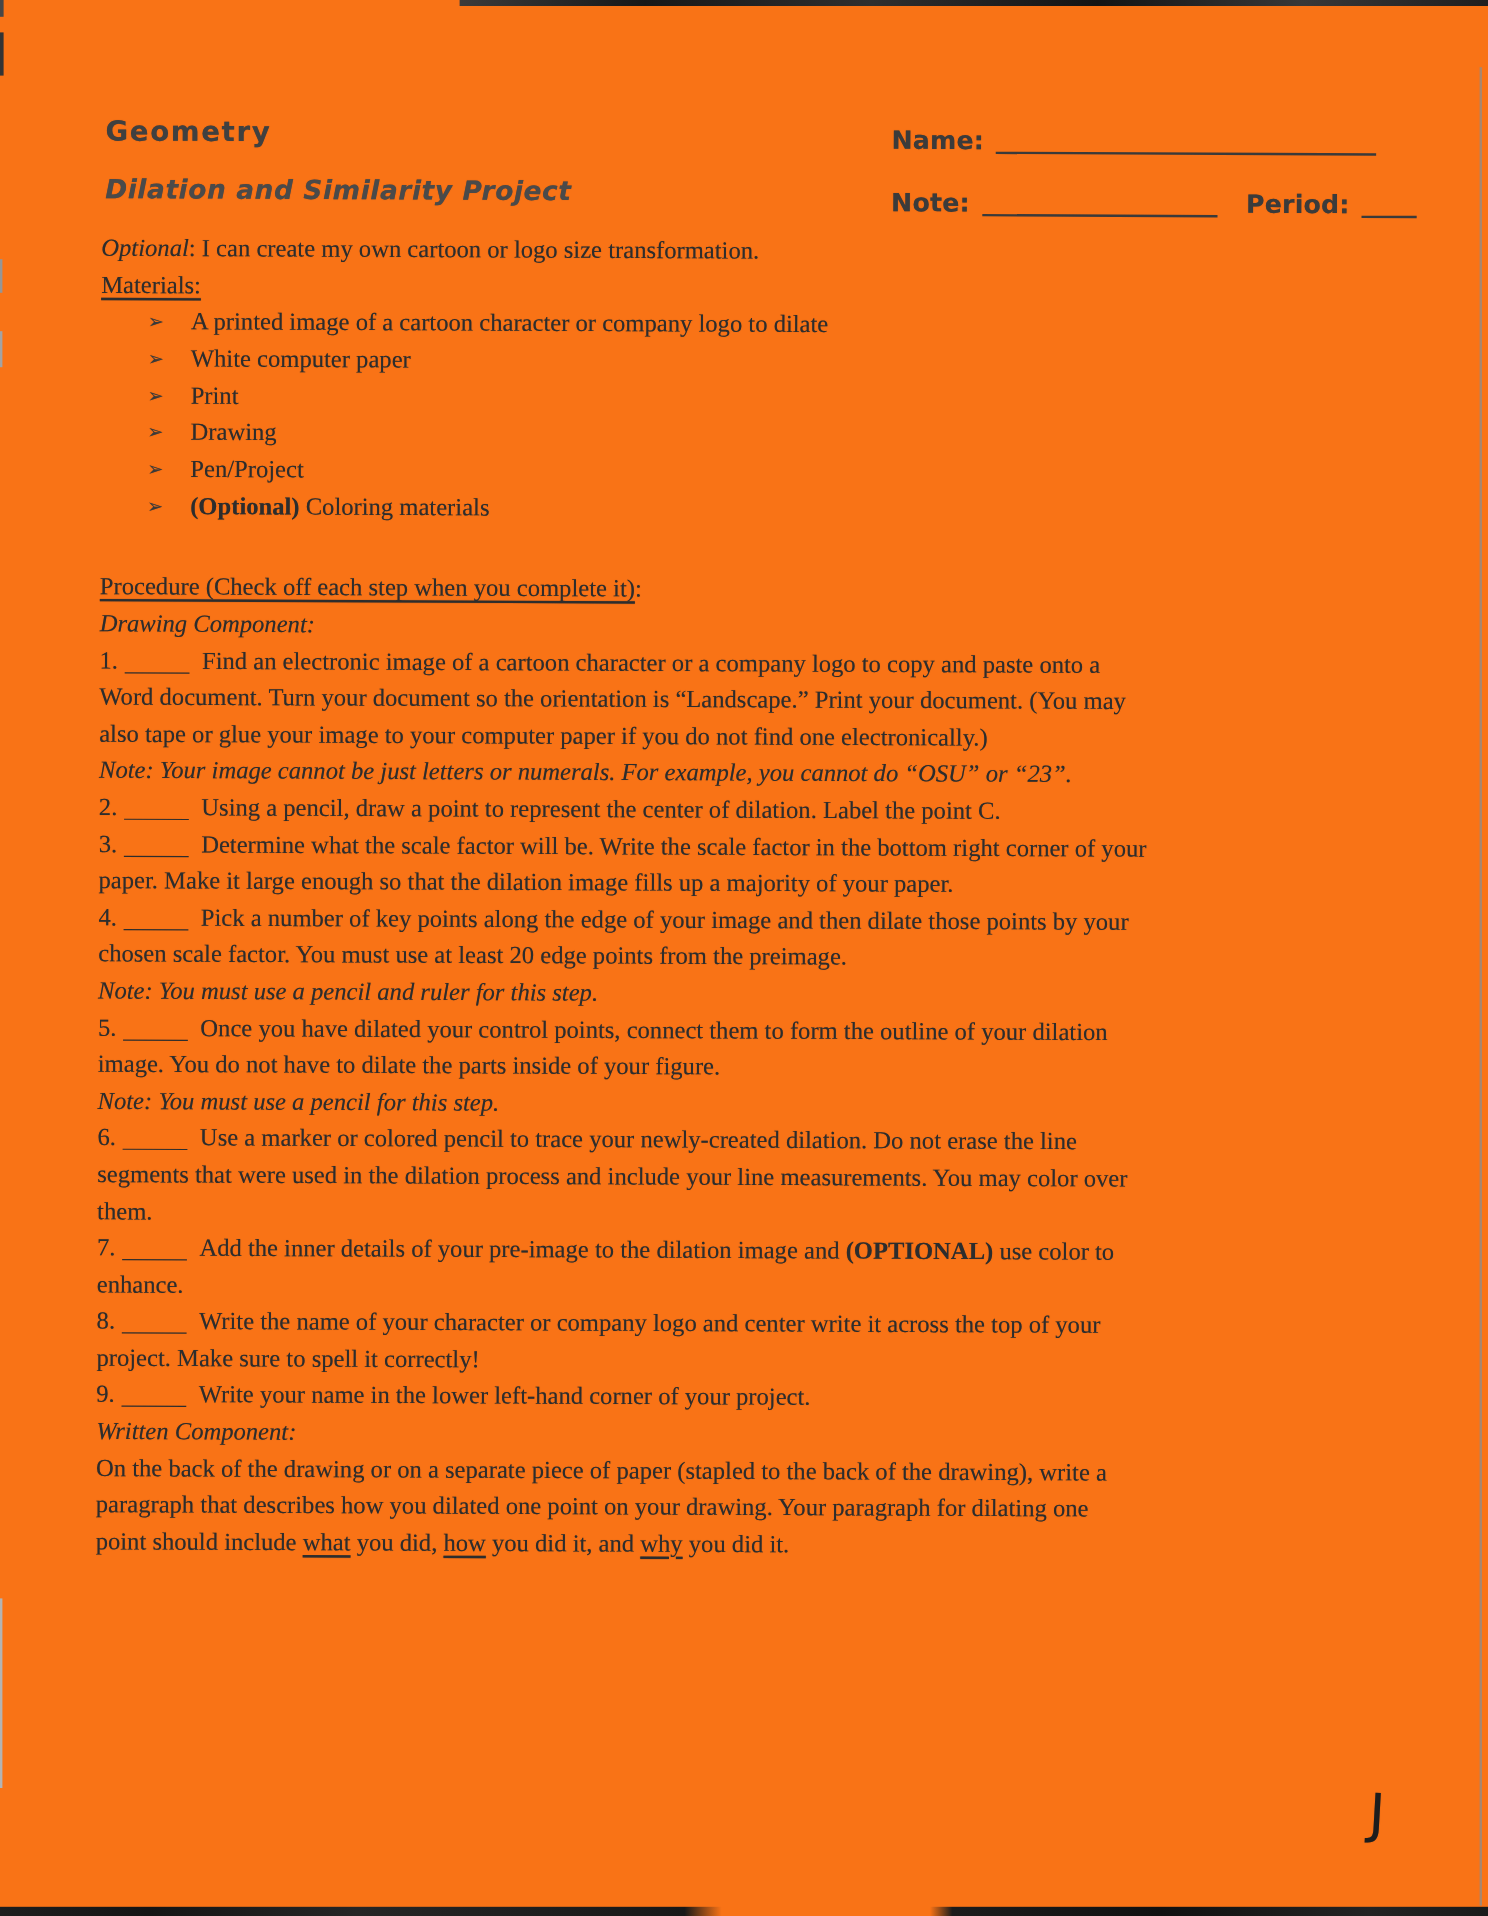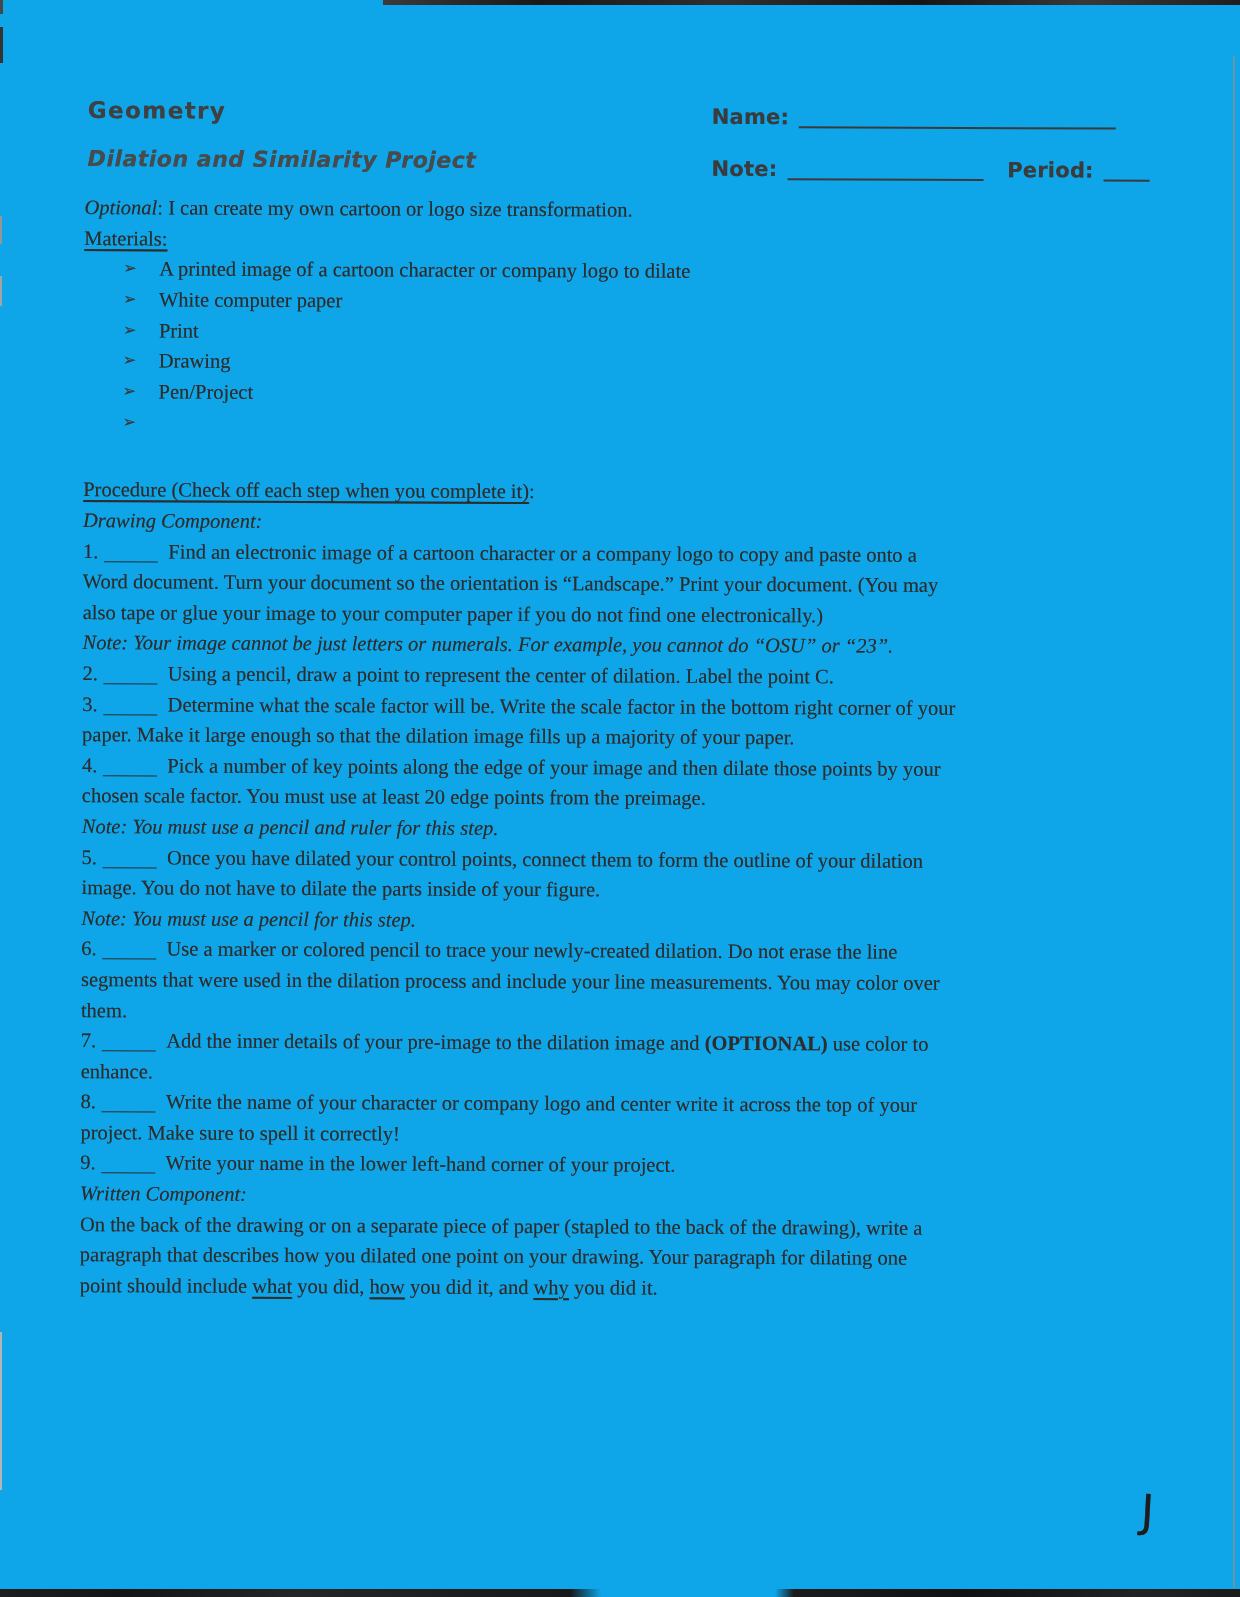--- a/index.html
+++ b/index.html
@@ -1,16 +1,16 @@
 <!DOCTYPE html>
 <html><head>
 <meta charset="utf-8">
 <style>
   html,body{margin:0;padding:0;background:#e9e9e9;}
-  .page{position:relative;width:1240px;height:1597px;background:#0ea5e9;overflow:hidden;
+  .page{position:relative;width:1240px;height:1597px;background:#f97316;overflow:hidden;
         font-family:"Liberation Serif","DejaVu Serif",serif;}
   .sheet{position:absolute;inset:0;transform:rotate(0.25deg);transform-origin:60px 80px;
          text-shadow:0 0 0.6px rgba(50,50,50,0.55);}
   
   .af{position:absolute;}
   .af-top{top:0;left:383px;width:857px;height:5px;
       background:linear-gradient(90deg,#3b3b3b,#181818 18%,#2f2f2f 40%,#141414 62%,#383838 82%,#1f1f1f);}
   .af-bottom{bottom:0;left:0;width:1240px;height:8px;
       background:linear-gradient(90deg,#1e1e1e 0%,#151515 10%,#262626 24%,#181818 46%,rgba(24,24,24,0) 48.5%,rgba(24,24,24,0) 62.5%,#1c1c1c 64%,#111 78%,#232323 92%,#1a1a1a 100%);}
   .af-right{top:56px;left:1233px;width:2px;height:1532px;background:#8c8c8c;opacity:.75;}
@@ -21,21 +21,21 @@
   .af-l5{top:1332px;left:0;width:2px;height:158px;background:#b4b4b4;}
   
   .course{position:absolute;left:88px;top:97px;font-family:"DejaVu Sans","Liberation Sans",sans-serif;
           font-weight:700;font-size:23px;letter-spacing:1.4px;color:#404040;}
   .title{position:absolute;left:88px;top:146px;font-family:"DejaVu Sans","Liberation Sans",sans-serif;
          font-style:italic;font-weight:600;font-size:22px;letter-spacing:0.5px;color:#4a4a4a;}
   .hdr-row{position:absolute;white-space:nowrap;}
   .name-row{left:712px;top:102px;}
   .date-row{left:712px;top:154px;}
   .hlabel{font-family:"DejaVu Sans","Liberation Sans",sans-serif;font-weight:700;font-size:21px;
-          color:#3b3b3b;letter-spacing:0.2px;}
+          color:#3b3b3b;letter-spacing:0.2px;margin-left:31px;}
   .hline{display:inline-block;border-bottom:2.4px solid #3a3a3a;height:4px;vertical-align:-4px;}
   .name-line{width:317px;margin-left:10px;}
   .date-line{width:196px;margin-left:10px;}
   .period-label{margin-left:24px;}
   .period-line{width:46px;margin-left:10px;}
   
   .doc{position:absolute;left:85px;top:192px;width:1085px;font-size:20.5px;line-height:30.6px;color:#2d2d2d;}
   .doc p{margin:0;}
   .it{font-style:italic;}
   .pre{white-space:pre-line;}
@@ -94,20 +94,21 @@
         <li>
             <span class="mk">➢</span>
             <span><b></b><span>Drawing</span></span>
           </li>
         <li>
             <span class="mk">➢</span>
             <span><b></b><span>Pen/Project</span></span>
           </li>
         <li>
             <span class="mk">➢</span>
+            <span><b>(Optional)</b><span> Coloring materials</span></span>
           </li>
       </ul>
 
       <p><span class="u">Procedure (Check off each step when you complete it)</span><span>:</span></p>
       <p class="it">Drawing Component:</p>
 
       <p class="step"><span class="num">1.</span><span class="blank"></span><span class="pre">Find an electronic image of a cartoon character or a company logo to copy and paste onto a
 Word document.  Turn your document so the orientation is “Landscape.”  Print your document.  (You may
 also tape or glue your image to your computer paper if you do not find one electronically.)</span></p>
       <p class="it pre">Note: Your image cannot be just letters or numerals.  For example, you cannot do “OSU” or “23”.</p>

